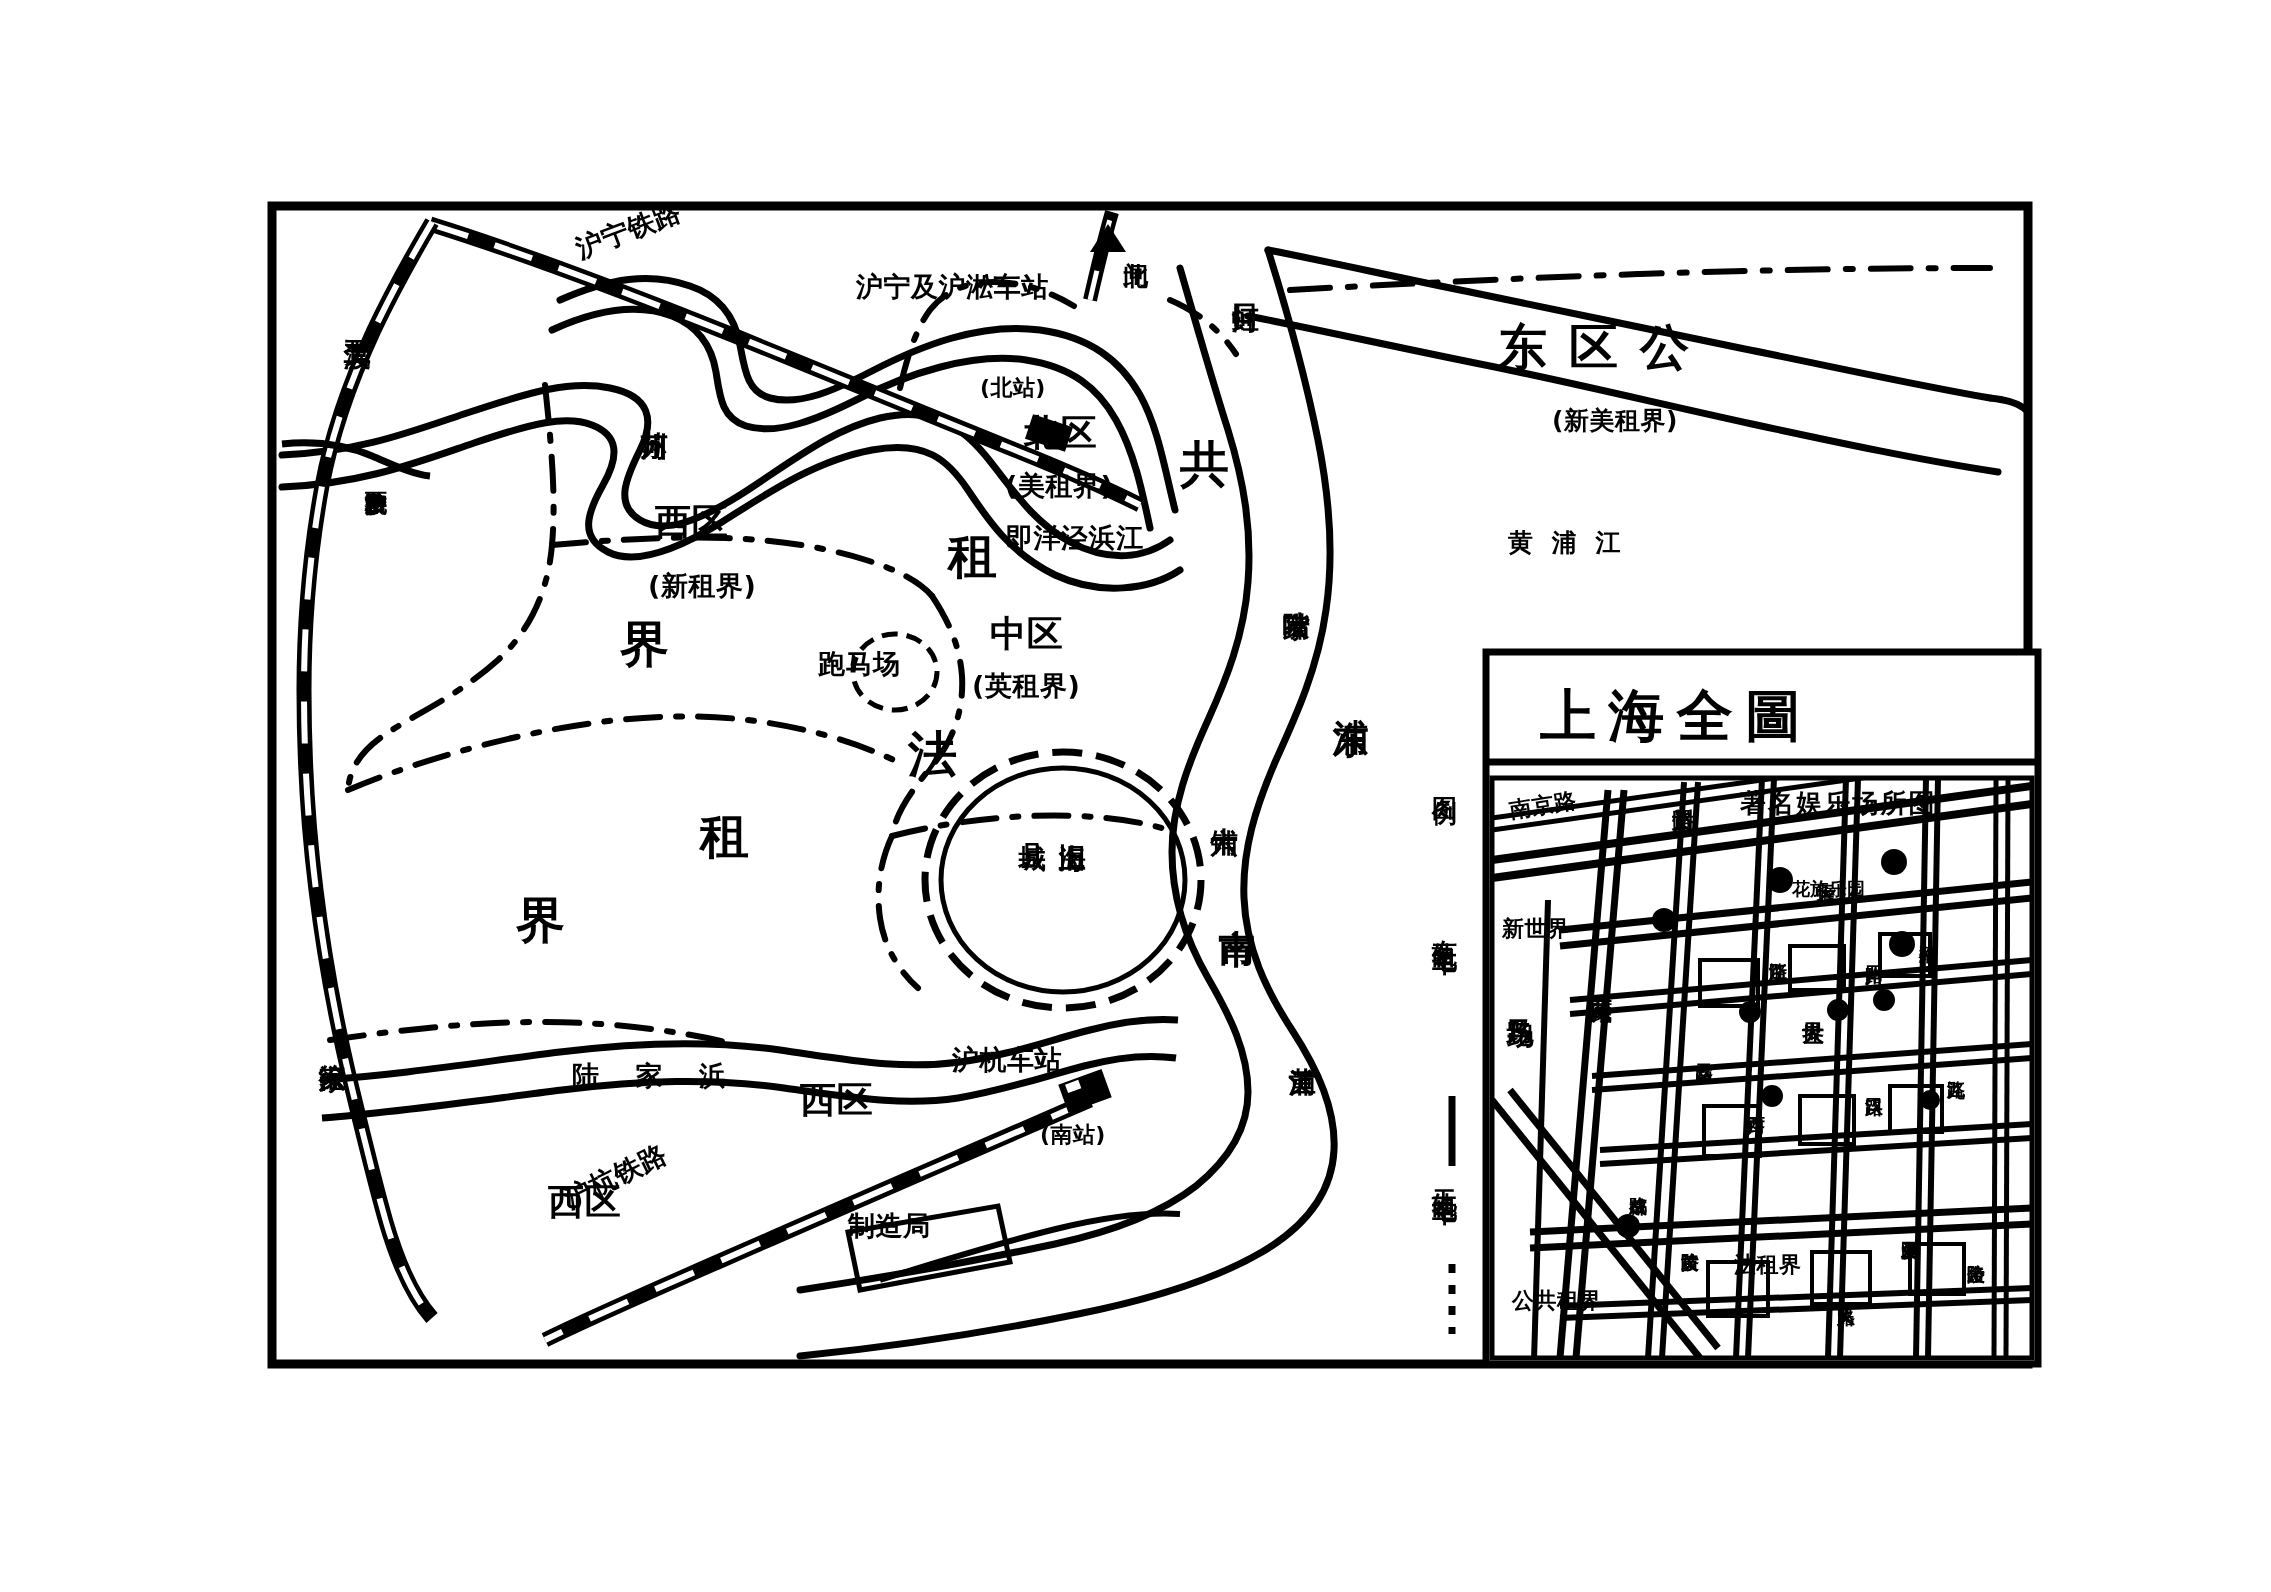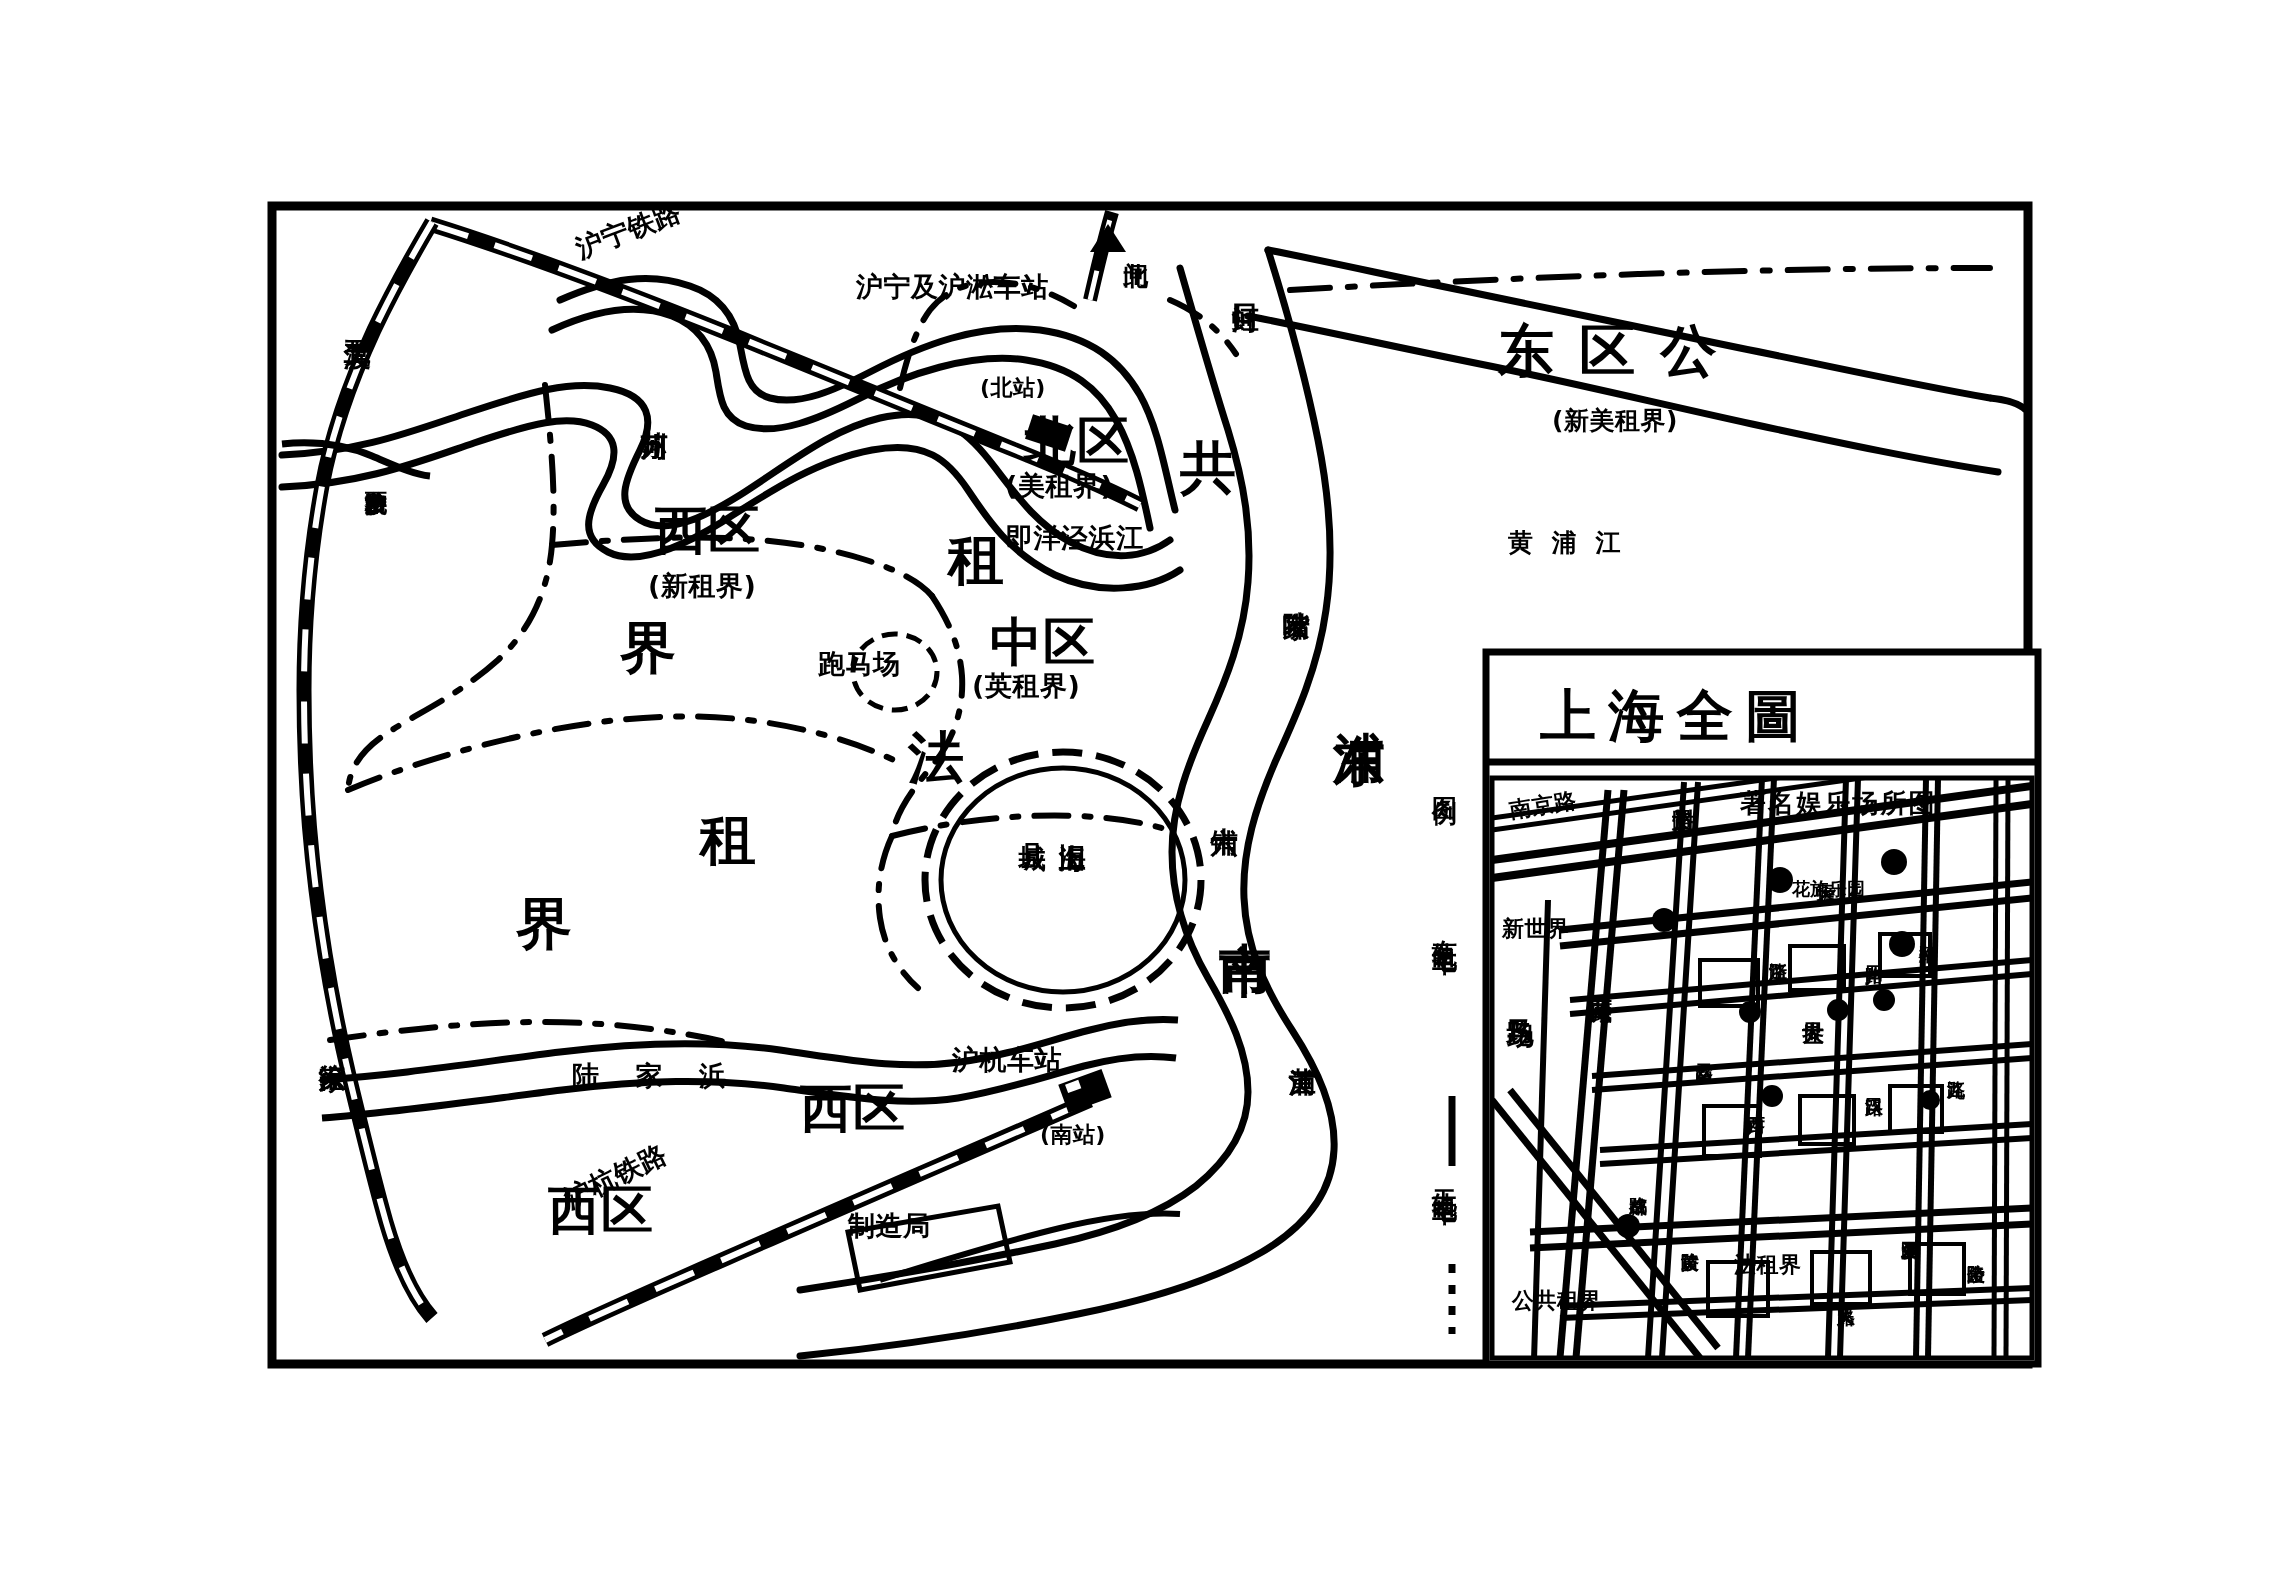--- a/index.html
+++ b/index.html
@@ -36,22 +36,22 @@
     line-height: 1.0;
     letter-spacing: 0.02em;
   }
   
   .vert {
     writing-mode: vertical-rl;
     text-orientation: upright;
     line-height: 1.05;
   }
 
-  .sz-xxl { font-size: 56px; }
-  .sz-xl  { font-size: 52px; }
+  .sz-xxl { font-size: 49px; }
+  .sz-xl  { font-size: 36px; }
   .sz-lg  { font-size: 25px; }
   .sz-md  { font-size: 27px; }
   .sz-sm  { font-size: 22px; }
   .sz-xs  { font-size: 18px; }
 
   .inset-title {
     font-size: 56px;
     font-weight: bold;
     letter-spacing: 0.22em;
     margin-top: 16px;

